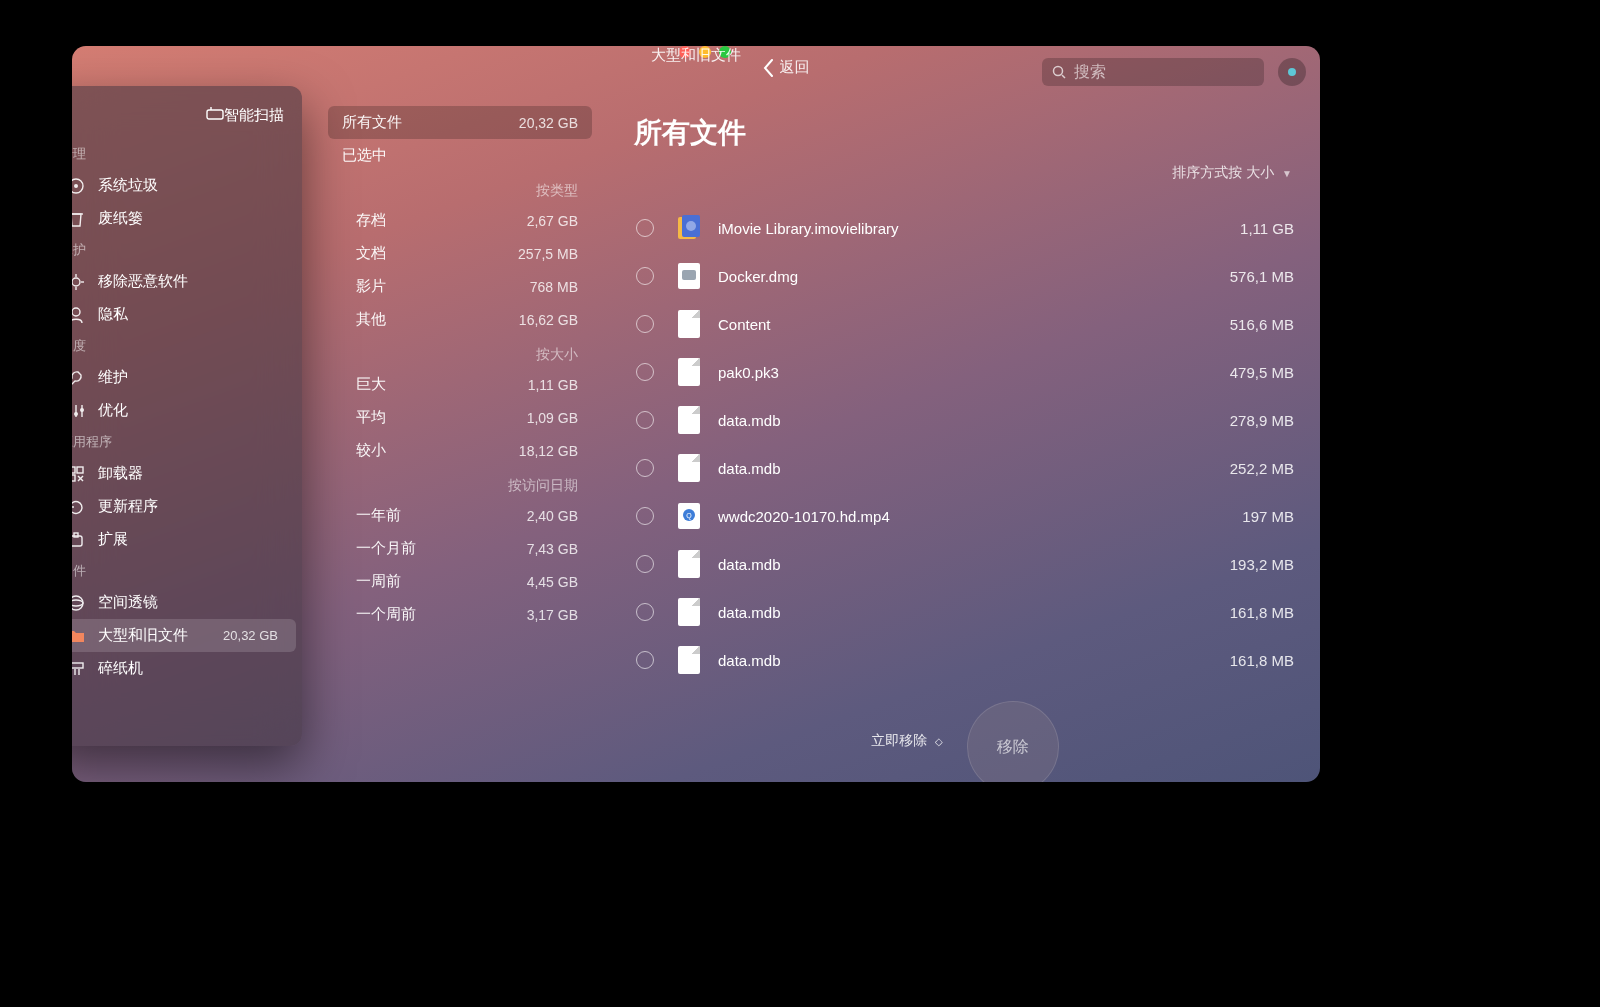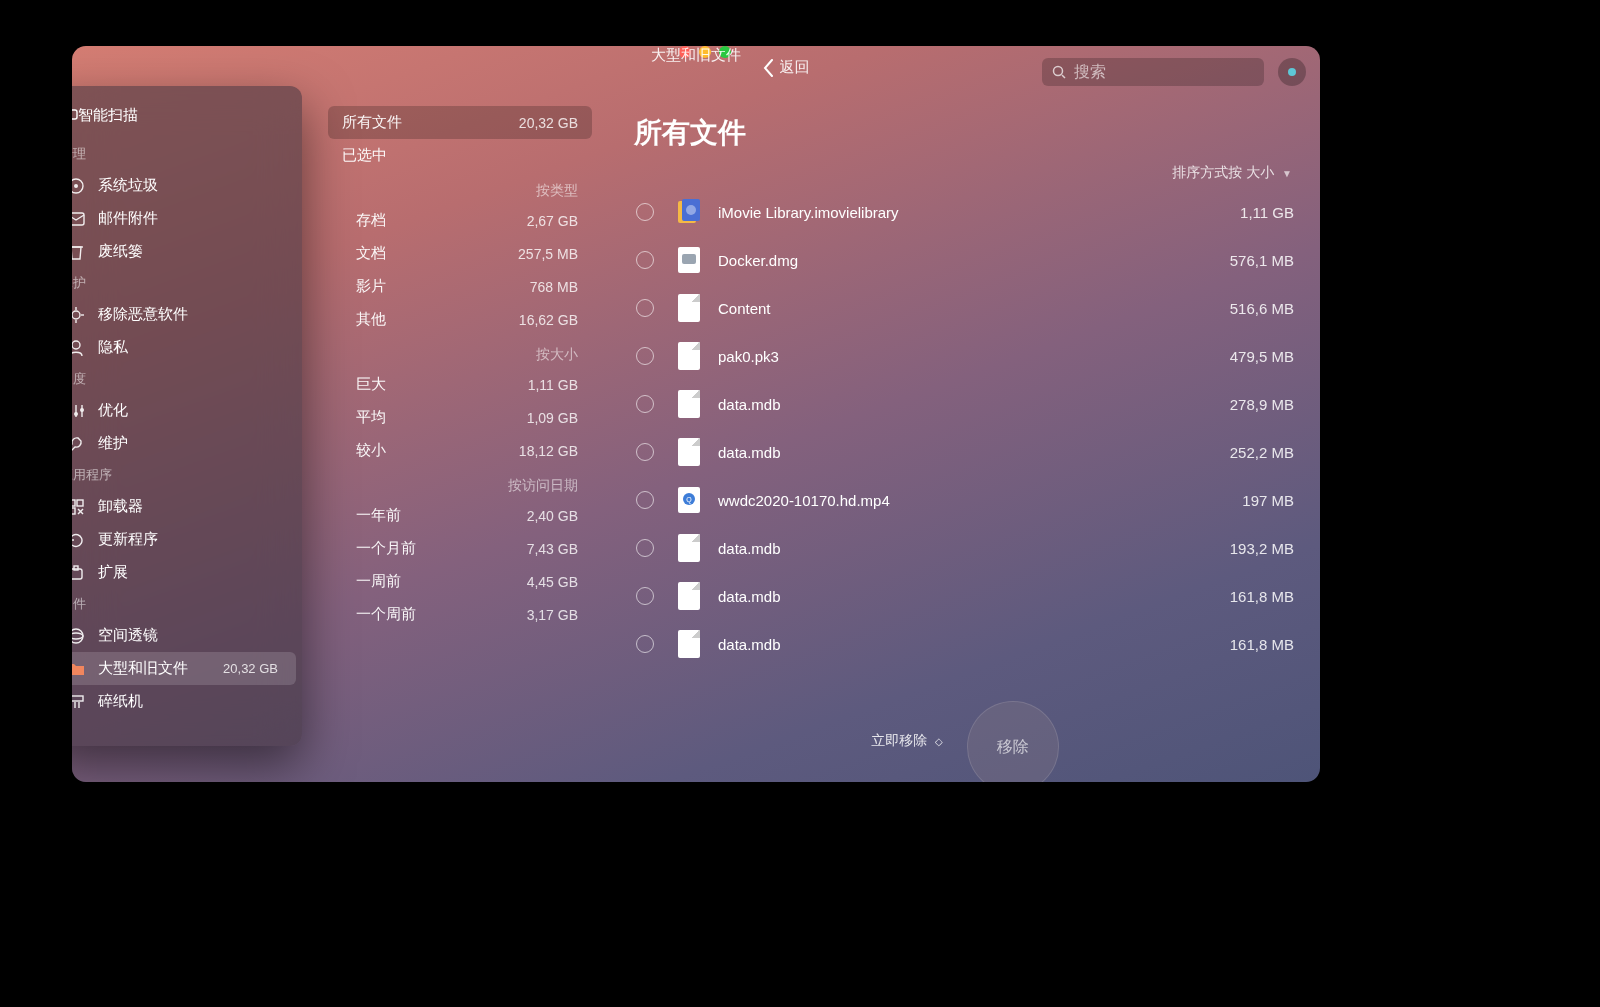--- a/index.html
+++ b/index.html
@@ -44,21 +44,21 @@
 .sidebar {
   position: absolute; left: -30px; top: 40px;
   width: 260px; height: 660px;
   background: rgba(60,50,60,0.55);
   backdrop-filter: blur(20px);
   border-radius: 12px;
   padding: 14px 0;
   box-shadow: 0 20px 50px rgba(0,0,0,0.5);
   color: #fff;
 }
-.side-primary { display: flex; align-items: center; padding: 6px 18px; font-size: 15px; font-weight: 500; margin-bottom: 8px; }
+.side-primary { display: flex; align-items: center; padding: 6px 18px; font-size: 15px; font-weight: 500; margin-bottom: 8px; justify-content: flex-end; }
 .side-section { padding: 6px 18px; font-size: 13px; color: rgba(255,255,255,0.55); }
 .side-item { display: flex; align-items: center; padding: 7px 18px; font-size: 15px; cursor: pointer; border-radius: 6px; margin: 0 6px; }
 .side-item.active { background: rgba(255,255,255,0.15); }
 .side-item .icn { width: 20px; margin-right: 12px; opacity: 0.9; display:flex; align-items:center; justify-content:center; }
 .side-item .val { margin-left: auto; font-size: 13px; color: rgba(255,255,255,0.8); }
 
 
 .midcol {
   position: absolute; left: 244px; top: 60px; width: 288px; bottom: 20px;
   color: #fff; padding: 0 12px;
@@ -66,21 +66,21 @@
 .mid-row { display: flex; align-items: center; justify-content: space-between; padding: 7px 14px; font-size: 15px; border-radius: 6px; cursor: pointer; }
 .mid-row.sel { background: rgba(0,0,0,0.2); }
 .mid-row .lbl { color: rgba(255,255,255,0.95); }
 .mid-row .sz { color: rgba(255,255,255,0.8); font-size: 14px; }
 .mid-row.indent .lbl { padding-left: 14px; }
 .mid-head { padding: 10px 14px 4px; font-size: 14px; color: rgba(255,255,255,0.55); text-align: right; }
 
 
 .main { position: absolute; left: 560px; top: 60px; right: 22px; bottom: 70px; color: #fff; }
 .main-title { font-size: 28px; font-weight: 600; margin: 8px 0 12px 2px; }
-.sortrow { text-align: right; font-size: 14px; color: rgba(255,255,255,0.8); padding-right: 6px; margin-bottom: 6px; }
+.sortrow { text-align: right; font-size: 14px; color: rgba(255,255,255,0.8); padding-right: 6px; margin-bottom: 22px; }
 .sortrow .caret { font-size: 10px; margin-left: 4px; opacity: 0.8; }
 
 .filelist { }
 .fitem { display: flex; align-items: center; padding: 9px 4px; }
 .fitem .chk { width: 18px; height: 18px; border: 1.5px solid rgba(255,255,255,0.6); border-radius: 50%; margin-right: 22px; cursor: pointer; }
 .fitem .ficon { width: 26px; height: 30px; margin-right: 16px; display:flex; align-items:center; justify-content:center; }
 .fitem .fname { font-size: 15px; color: #fff; }
 .fitem .fsize { margin-left: auto; font-size: 15px; color: rgba(255,255,255,0.85); }
 
 .doc-icon { width: 22px; height: 28px; background: #fff; border-radius: 2px; position: relative; }
@@ -137,29 +137,20 @@
           <span class="icn">
             <svg width="18" height="18" viewBox="0 0 18 18">
               <circle cx="9" cy="9" r="7" stroke="#fff" stroke-width="1.4" fill="none"></circle>
               <circle cx="9" cy="9" r="2" fill="#fff"></circle>
             </svg>
           </span>
           <span>系统垃圾</span>
         </div>
         <div class="side-item">
           <span class="icn">
-            <svg width="18" height="14" viewBox="0 0 18 14">
-              <rect x="1" y="1" width="16" height="12" rx="2" stroke="#fff" stroke-width="1.4" fill="none"></rect>
-              <path d="M1 3 L9 8 L17 3" stroke="#fff" stroke-width="1.4" fill="none"></path>
-            </svg>
-          </span>
-          <span>邮件附件</span>
-        </div>
-        <div class="side-item">
-          <span class="icn">
             <svg width="16" height="18" viewBox="0 0 16 18">
               <path d="M3 4 H13 L12 16 H4 Z" stroke="#fff" stroke-width="1.4" fill="none"></path>
               <line x1="1" y1="4" x2="15" y2="4" stroke="#fff" stroke-width="1.4"></line>
             </svg>
           </span>
           <span>废纸篓</span>
         </div>
         <div class="side-section">保护</div>
         <div class="side-item">
           <span class="icn">
@@ -176,41 +167,41 @@
         <div class="side-item">
           <span class="icn">
             <svg width="16" height="18" viewBox="0 0 16 18">
               <circle cx="8" cy="6" r="4" stroke="#fff" stroke-width="1.4" fill="none"></circle>
               <path d="M2 17 C2 12 14 12 14 17" stroke="#fff" stroke-width="1.4" fill="none"></path>
             </svg>
           </span>
           <span>隐私</span>
         </div>
         <div class="side-section">速度</div>
+        <div class="side-item">
+          <span class="icn">
+            <svg width="18" height="18" viewBox="0 0 18 18">
+              <path d="M11 3 A5 5 0 0 0 5 9 L2 12 L5 15 L8 12 A5 5 0 0 0 14 6 Z" stroke="#fff" stroke-width="1.4" fill="none"></path>
+            </svg>
+          </span>
+          <span>维护</span>
+        </div>
         <div class="side-item">
           <span class="icn">
             <svg width="18" height="16" viewBox="0 0 18 16">
               <line x1="3" y1="2" x2="3" y2="14" stroke="#fff" stroke-width="1.4"></line>
               <line x1="9" y1="2" x2="9" y2="14" stroke="#fff" stroke-width="1.4"></line>
               <line x1="15" y1="2" x2="15" y2="14" stroke="#fff" stroke-width="1.4"></line>
               <circle cx="3" cy="5" r="2" fill="#fff"></circle>
               <circle cx="9" cy="11" r="2" fill="#fff"></circle>
               <circle cx="15" cy="7" r="2" fill="#fff"></circle>
             </svg>
           </span>
           <span>优化</span>
         </div>
-        <div class="side-item">
-          <span class="icn">
-            <svg width="18" height="18" viewBox="0 0 18 18">
-              <path d="M11 3 A5 5 0 0 0 5 9 L2 12 L5 15 L8 12 A5 5 0 0 0 14 6 Z" stroke="#fff" stroke-width="1.4" fill="none"></path>
-            </svg>
-          </span>
-          <span>维护</span>
-        </div>
         <div class="side-section">应用程序</div>
         <div class="side-item">
           <span class="icn">
             <svg width="18" height="18" viewBox="0 0 18 18">
               <rect x="2" y="2" width="6" height="6" stroke="#fff" stroke-width="1.4" fill="none"></rect>
               <rect x="10" y="2" width="6" height="6" stroke="#fff" stroke-width="1.4" fill="none"></rect>
               <rect x="2" y="10" width="6" height="6" stroke="#fff" stroke-width="1.4" fill="none"></rect>
               <line x1="11" y1="11" x2="16" y2="16" stroke="#fff" stroke-width="1.4"></line>
               <line x1="16" y1="11" x2="11" y2="16" stroke="#fff" stroke-width="1.4"></line>
             </svg>

